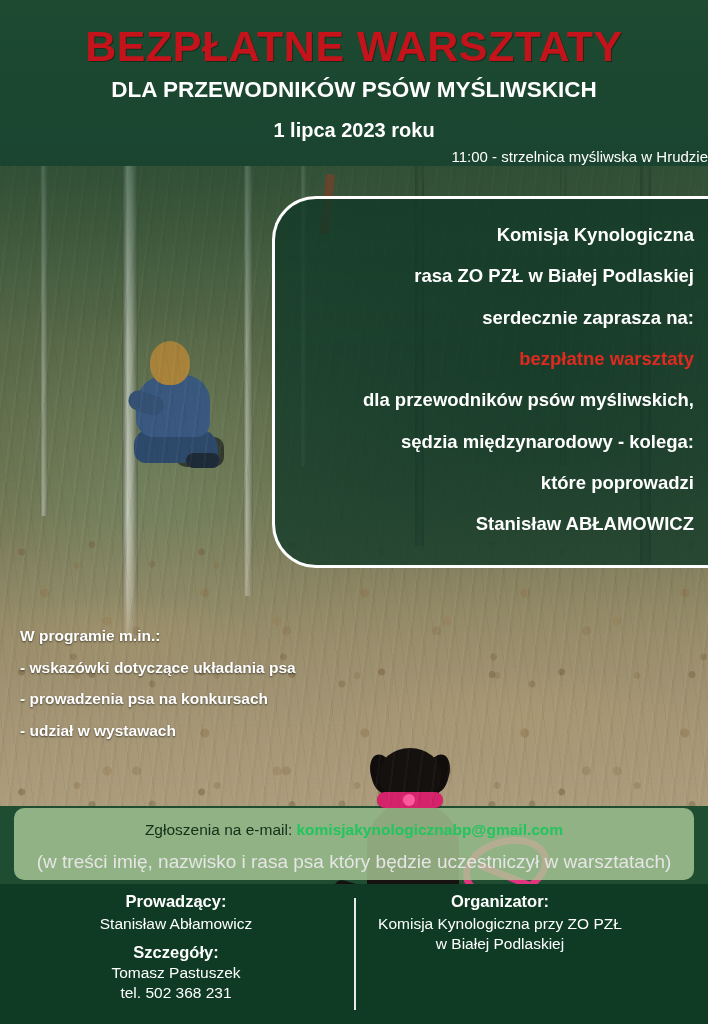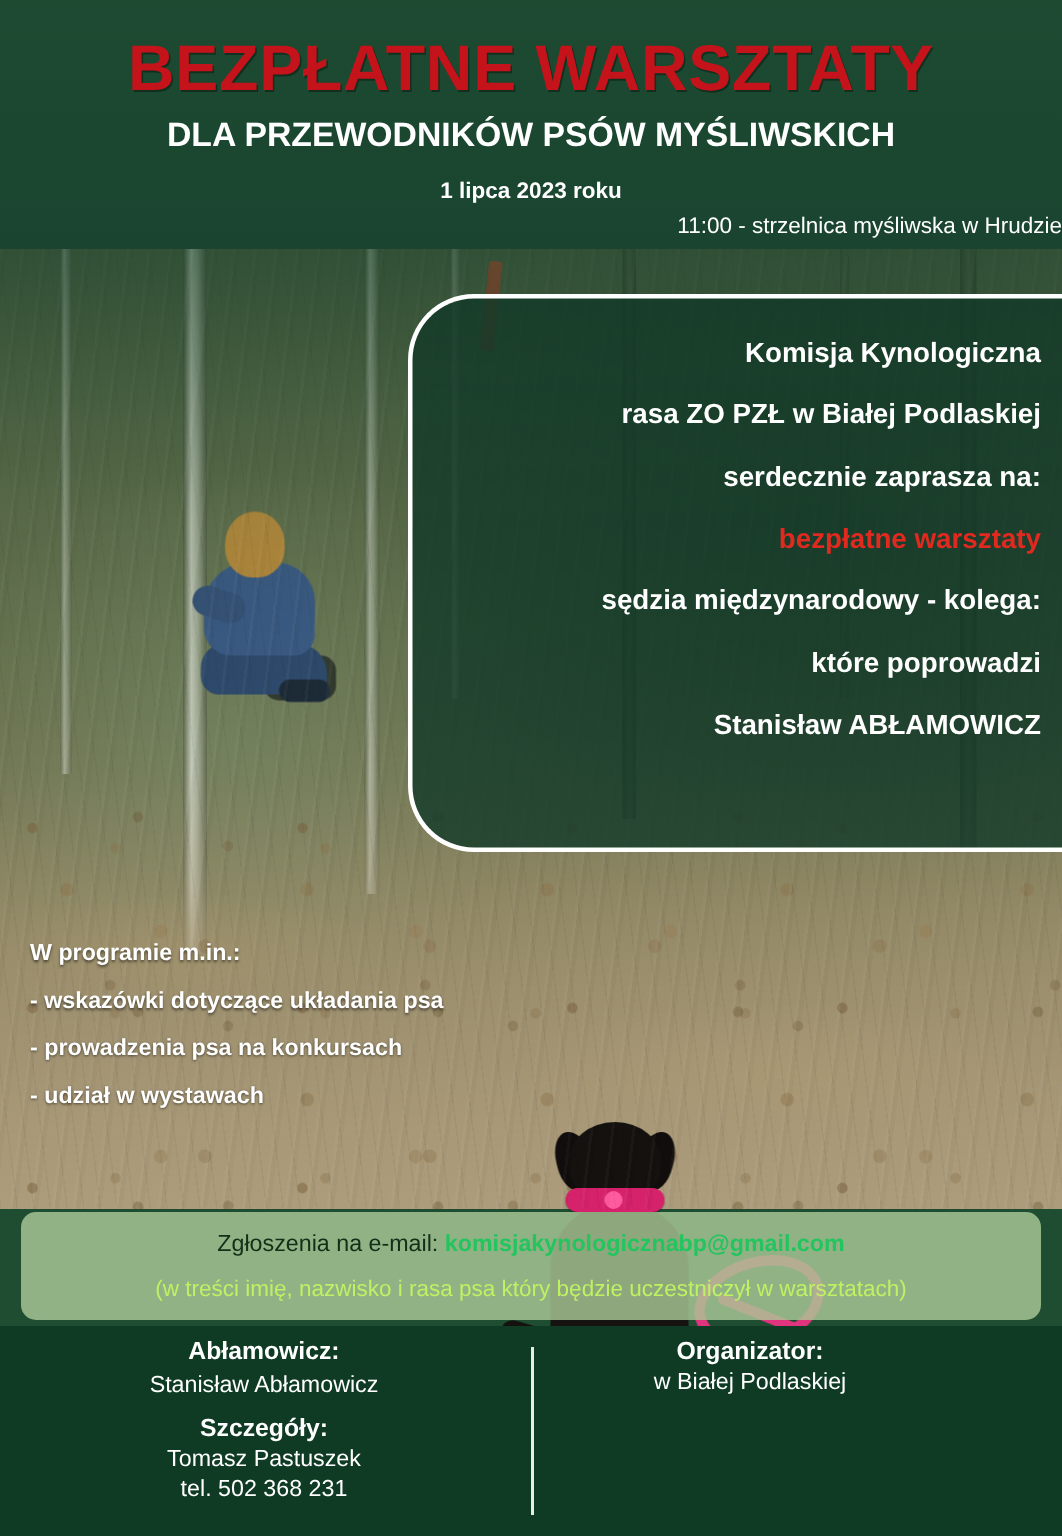--- a/index.html
+++ b/index.html
@@ -116,21 +116,21 @@
   }
   .title{
     margin:0;padding-top:22px;
     font-size:43px;font-weight:bold;letter-spacing:.5px;
     color:#c4131a;
     text-shadow:1px 1px 0 rgba(0,0,0,.35);
   }
   .subtitle{
     margin:6px 0 0 0;font-size:22.5px;font-weight:bold;color:#ffffff;
   }
-  .date{margin:16px 0 0 0;font-size:15px;font-weight:bold;color:#ffffff;}
+  .date{margin:16px 0 0 0;font-size:20px;font-weight:bold;color:#ffffff;}
   .time{margin:6px 0 0 0;font-size:15px;font-weight:normal;color:#ffffff;text-align:right;}
 
   
   .panel{
     position:absolute;left:272px;top:196px;width:436px;height:372px;
     background:rgba(18,58,40,.80);
     border-top-left-radius:44px;
     border-bottom-left-radius:44px;
     border-left:3px solid #ffffff;
     border-top:3px solid #ffffff;
@@ -159,21 +159,21 @@
 
   
   .mailband{
     position:absolute;left:14px;top:808px;width:680px;height:72px;
     background:rgba(170,200,150,.82);
     border-radius:10px;
     text-align:center;
   }
   .mailband .l1{margin:0;padding-top:13px;font-size:15.5px;color:#123018;}
   .mailband .l1 .mail{color:#22c55e;font-weight:bold;}
-  .mailband .l2{margin:12px 0 0 0;font-size:15px;color:#bef264;}
+  .mailband .l2{margin:12px 0 0 0;font-size:19px;color:#e5e5e5;}
 
   
   .footer{
     position:absolute;left:0;top:884px;width:708px;height:140px;
     background:#0f3b24;
     color:#ffffff;
   }
   .footer .col{
     position:absolute;top:0;text-align:center;
   }
@@ -237,20 +237,21 @@
     <p class="subtitle">DLA PRZEWODNIKÓW PSÓW MYŚLIWSKICH</p>
     <p class="date">1 lipca 2023 roku</p>
     <p class="time">11:00 - strzelnica myśliwska w Hrudzie</p>
   </div>
 
   <div class="panel">
     <p>Komisja Kynologiczna</p>
     <p>rasa ZO PZŁ w Białej Podlaskiej</p>
     <p>serdecznie zaprasza na:</p>
     <p class="accent">bezpłatne warsztaty</p>
+    <p>dla przewodników psów myśliwskich,</p>
     <p>sędzia międzynarodowy - kolega:</p>
     <p>które poprowadzi</p>
     <p>Stanisław ABŁAMOWICZ</p>
   </div>
 
   <div class="program">
     <p class="head">W programie m.in.:</p>
     <p class="item">- wskazówki dotyczące układania psa</p>
     <p class="item">- prowadzenia psa na konkursach</p>
     <p class="item">- udział w wystawach</p>
@@ -258,27 +259,28 @@
 
   <div class="mailband">
     <p class="l1"><span>Zgłoszenia na e-mail: </span><span class="mail">komisjakynologicznabp@gmail.com</span></p>
     <p class="l2">(w treści imię, nazwisko i rasa psa który będzie uczestniczył w warsztatach)</p>
   </div>
 
   <div class="footer">
     <div class="divider"></div>
 
     <div class="col left">
-      <p class="lbl">Abłamowicz:</p>
+      <p class="lbl">Prowadzący:</p>
       <p class="val">Stanisław Abłamowicz</p>
       <p class="lbl2">Szczegóły:</p>
       <p class="val2">Tomasz Pastuszek</p>
       <p class="val2">tel. 502 368 231</p>
     </div>
 
     <div class="col right">
       <p class="lbl">Organizator:</p>
+      <p class="val">Komisja Kynologiczna przy ZO PZŁ</p>
       <p class="val2">w Białej Podlaskiej</p>
     </div>
 
   </div>
 
 </div>
 
 </body></html>

